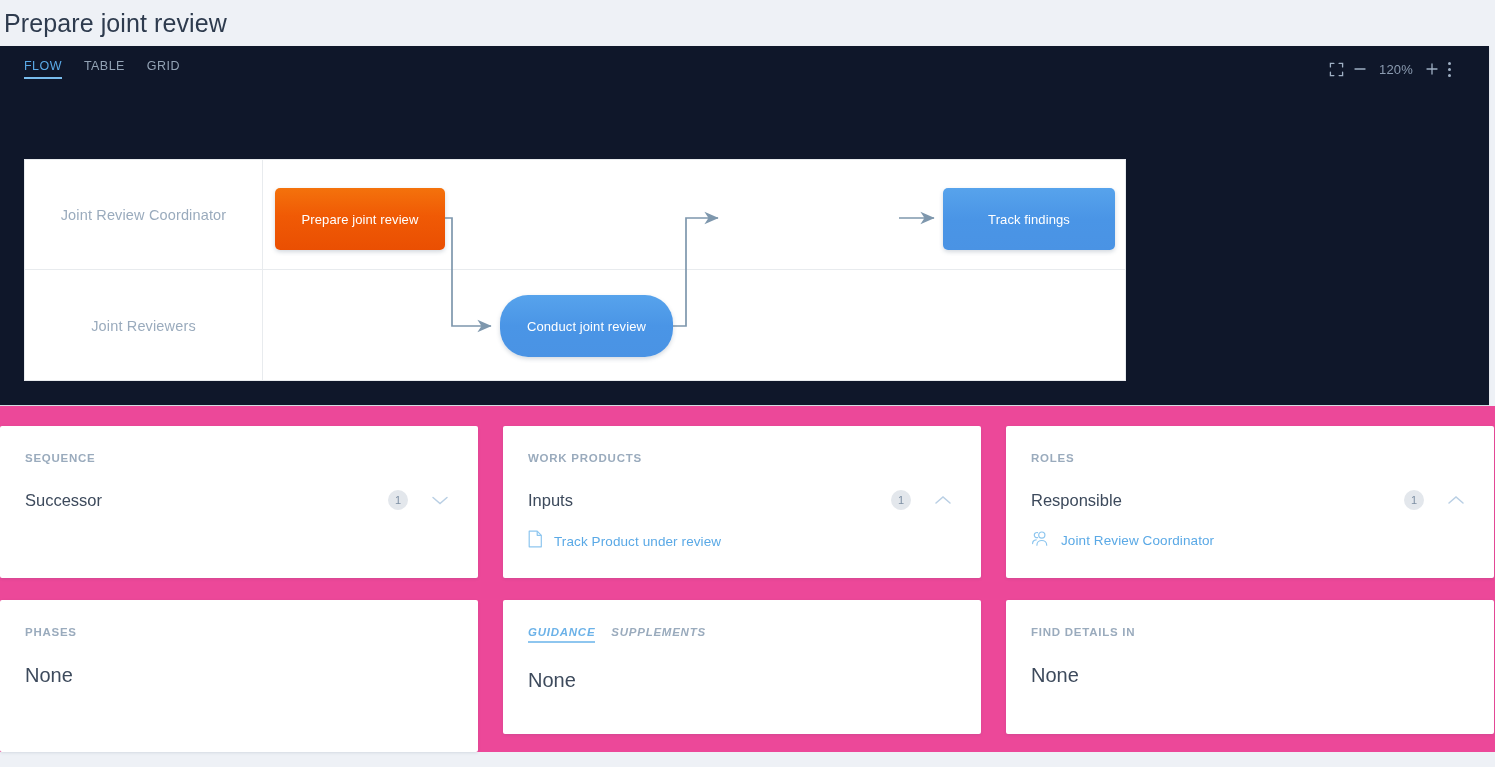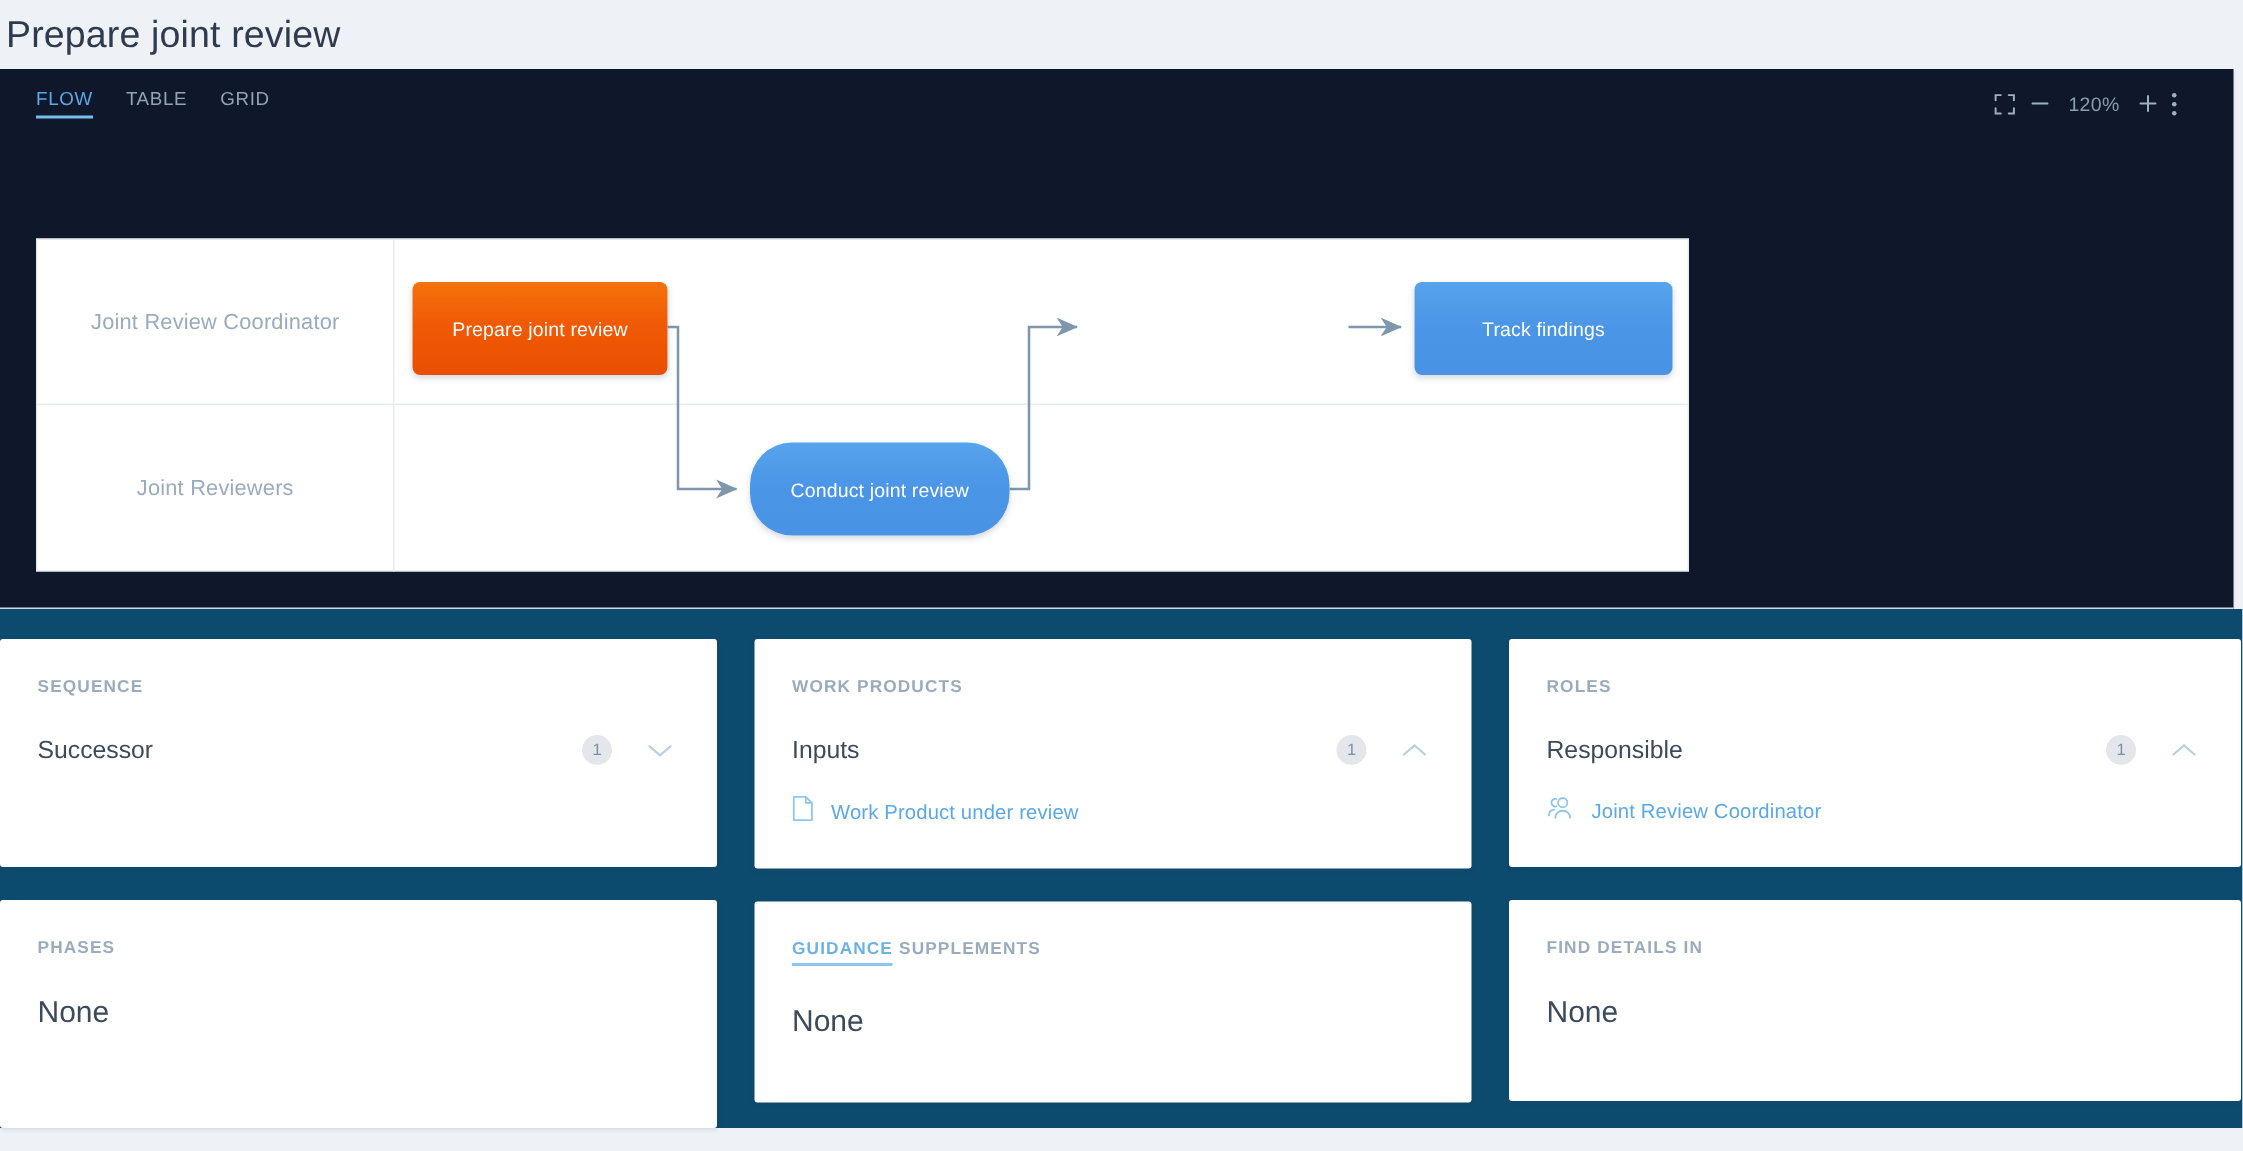--- a/index.html
+++ b/index.html
@@ -152,21 +152,21 @@
     left: 0; top: 0;
     width: 1489px; height: 360px;
     pointer-events: none;
   }
 
   
   .cards-region {
     position: relative;
     width: 1495px;
     padding: 20px 0 0 0;
-    background: #0c4a6e;
+    background: #ec4899;
   }
   .cards-grid {
     display: grid;
     grid-template-columns: 478px 478px 488px;
     column-gap: 25px;
     row-gap: 22px;
     padding-left: 0;
   }
   .col { display: flex; flex-direction: column; row-gap: 22px; }
   .col.c2, .col.c3 { padding-top: 0; }
@@ -180,21 +180,21 @@
   .card.h-tall { min-height: 152px; }
   .card.h-med  { min-height: 134px; }
 
   .card-title {
     font-size: 11.5px;
     letter-spacing: 0.75px;
     color: #9aabbd;
     font-weight: 700;
     margin-bottom: 26px;
   }
-  .card-tabs { display: flex; gap: 4px; margin-bottom: 26px; }
+  .card-tabs { display: flex; gap: 16px; margin-bottom: 26px; font-style: italic; }
   .card-tab {
     font-size: 11.5px;
     letter-spacing: 0.75px;
     font-weight: 700;
     color: #9aabbd;
     padding-bottom: 3px;
     border-bottom: 2px solid transparent;
     cursor: pointer;
   }
   .card-tab.active { color: #6cb2e8; border-bottom-color: #8ec6ef; }
@@ -360,21 +360,21 @@
             </span>
           </span>
         </div>
         <div class="item-row">
           <span>
             <svg width="15" height="18" viewBox="0 0 15 18" fill="none" stroke="#8ec6ef" stroke-width="1.2" stroke-linejoin="round">
               <path d="M1.2 1.2 H9.2 L13.3 5.3 V16.8 H1.2 Z"></path>
               <path d="M9.2 1.2 V5.3 H13.3"></path>
             </svg>
           </span>
-          <span class="item-label">Work Product under review</span>
+          <span class="item-label">Track Product under review</span>
         </div>
       </div>
 
       <div class="card h-med">
         <div class="card-tabs">
           <span class="card-tab active">GUIDANCE</span>
           <span class="card-tab">SUPPLEMENTS</span>
         </div>
         <div class="none-text">None</div>
       </div>

